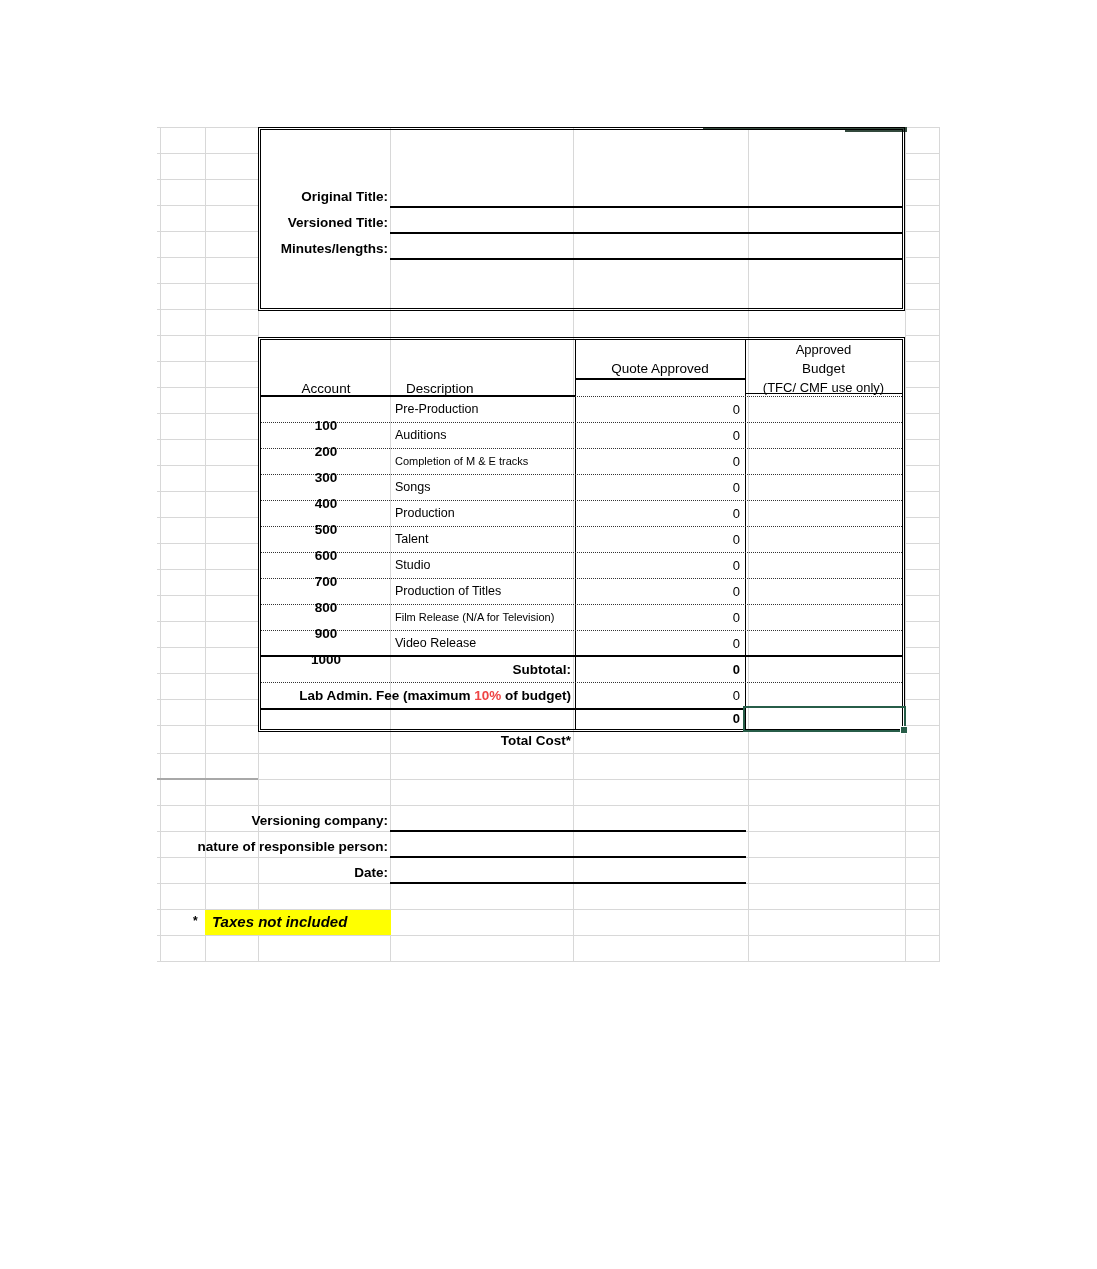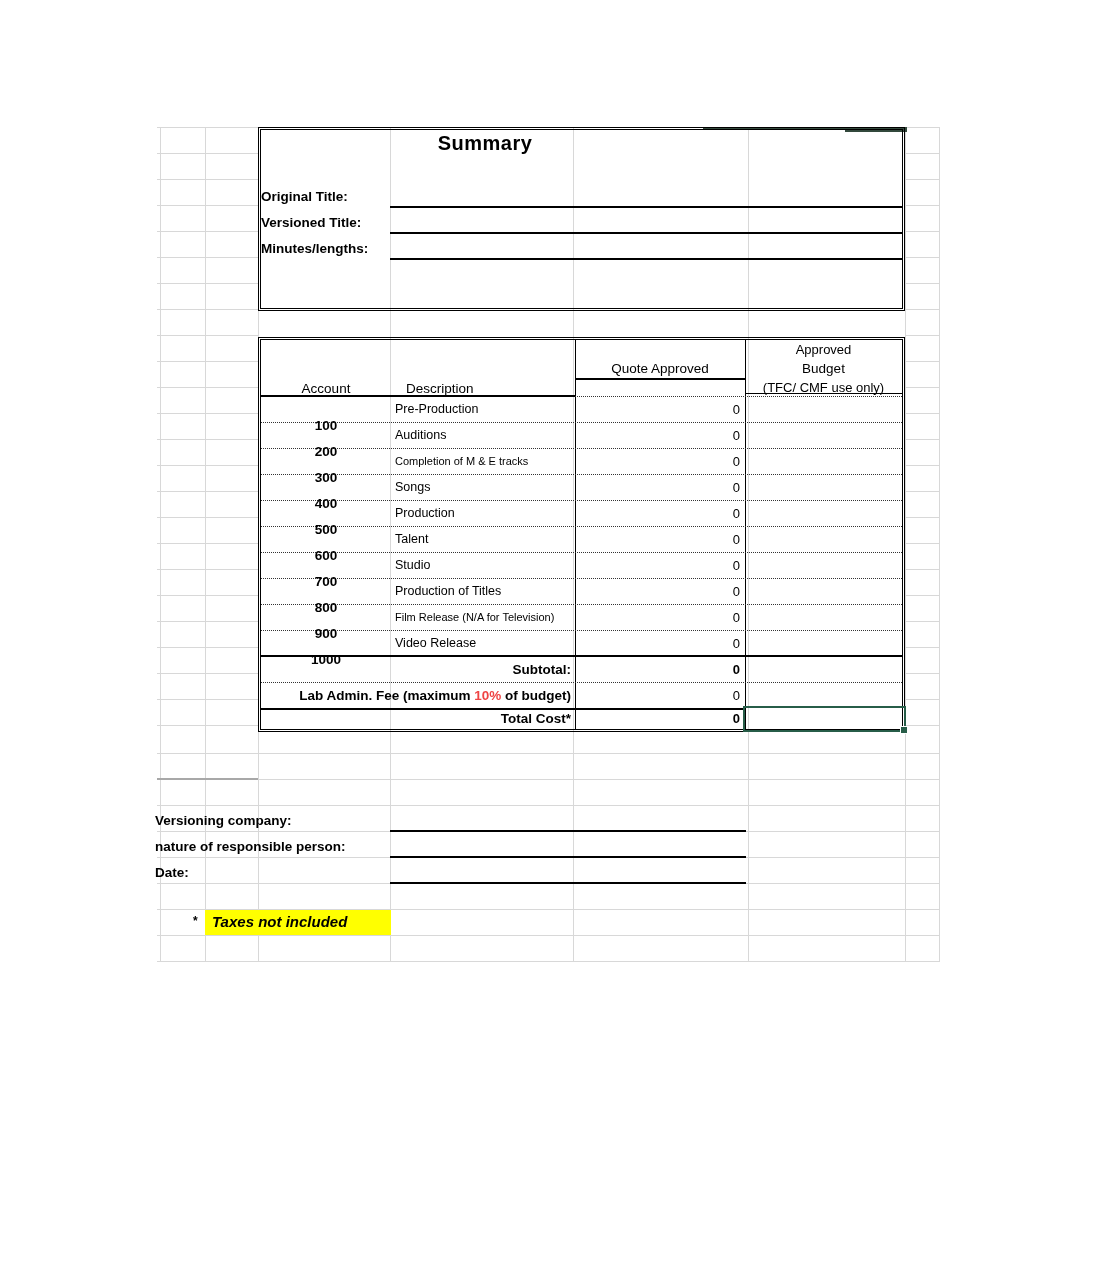--- a/index.html
+++ b/index.html
@@ -12,21 +12,21 @@
   .vline{position:absolute;top:127px;height:835px;width:1px;background:#d8d8d8;pointer-events:none;}
   .pagebreak{position:absolute;left:157px;top:778px;width:101px;height:2px;background:#a8a8a8;}
 
   
   .dbox{position:absolute;border:3px double #000;box-sizing:border-box;background:transparent;}
 
   
   .abs{position:absolute;white-space:nowrap;}
   .b{font-weight:bold;}
   .lbl{font-weight:bold;font-size:13.5px;}
-  .right{text-align:left;}
+  .right{text-align:right;}
   .center{text-align:center;}
   .uline{position:absolute;border-bottom:2px solid #000;height:0;}
   .uline1{position:absolute;border-bottom:1px solid #000;height:0;}
 
   
   .sum-title{left:0;top:2px;width:448px;text-align:center;font-size:20px;font-weight:bold;letter-spacing:.5px;}
 
   
   .tbl-vsolid{position:absolute;top:0;width:1px;height:389px;background:#000;}
   .hdr{position:absolute;font-weight:normal;font-size:13.5px;white-space:nowrap;}
@@ -69,21 +69,20 @@
   <div class="vline" style="left:573px;"></div>
   <div class="vline" style="left:748px;"></div>
   <div class="vline" style="left:905px;"></div>
   <div class="vline" style="left:939px;"></div>
   <div class="pagebreak"></div>
 
   <div class="greenbar-a"></div>
   <div class="greenbar-b"></div>
 
   <div class="dbox" style="left:258px;top:127px;width:647px;height:184px;">
-    <div class="abs sum-title">Summary</div>
 
     <div class="abs lbl right" style="left:0;top:59px;width:127px;">Original Title:</div>
     <div class="uline" style="left:129px;top:76px;width:512px;"></div>
 
     <div class="abs lbl right" style="left:0;top:85px;width:127px;">Versioned Title:</div>
     <div class="uline" style="left:129px;top:102px;width:512px;"></div>
 
     <div class="abs lbl right" style="left:0;top:111px;width:127px;">Minutes/lengths:</div>
     <div class="uline" style="left:129px;top:128px;width:512px;"></div>
   </div>
@@ -172,21 +171,21 @@
       <div class="sumrow-val b">0</div>
     </div>
 
     <div style="position:absolute;left:0;top:343px;width:641px;height:26px;box-sizing:border-box;">
       <div class="sumrow-lbl"><span>Lab Admin. Fee (maximum </span><span class="red">10%</span><span> of budget)</span></div>
       <div class="sumrow-val">0</div>
     </div>
     <div class="uline" style="left:0;top:368px;width:484px;"></div>
 
     <div style="position:absolute;left:0;top:369px;width:641px;height:20px;">
-      <div class="sumrow-lbl" style="line-height:20px;">Total Cost*</div>
+      <div class="sumrow-lbl" style="line-height:20px;margin-top:22px;">Total Cost*</div>
       <div class="sumrow-val b" style="line-height:20px;">0</div>
     </div>
   </div>
 
   <div class="selcell">
     <div class="fillhandle"></div>
   </div>
 
   <div class="abs lbl right" style="left:155px;top:813px;width:233px;">Versioning company:</div>
   <div class="uline" style="left:390px;top:830px;width:356px;"></div>

